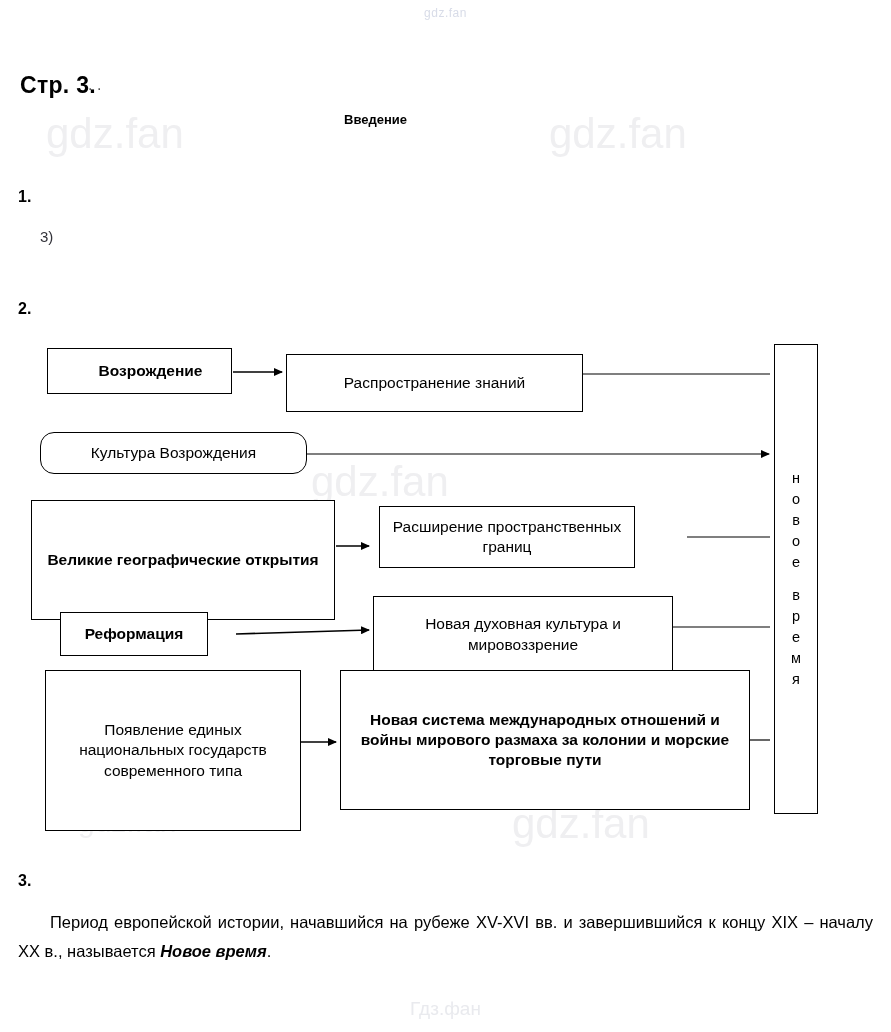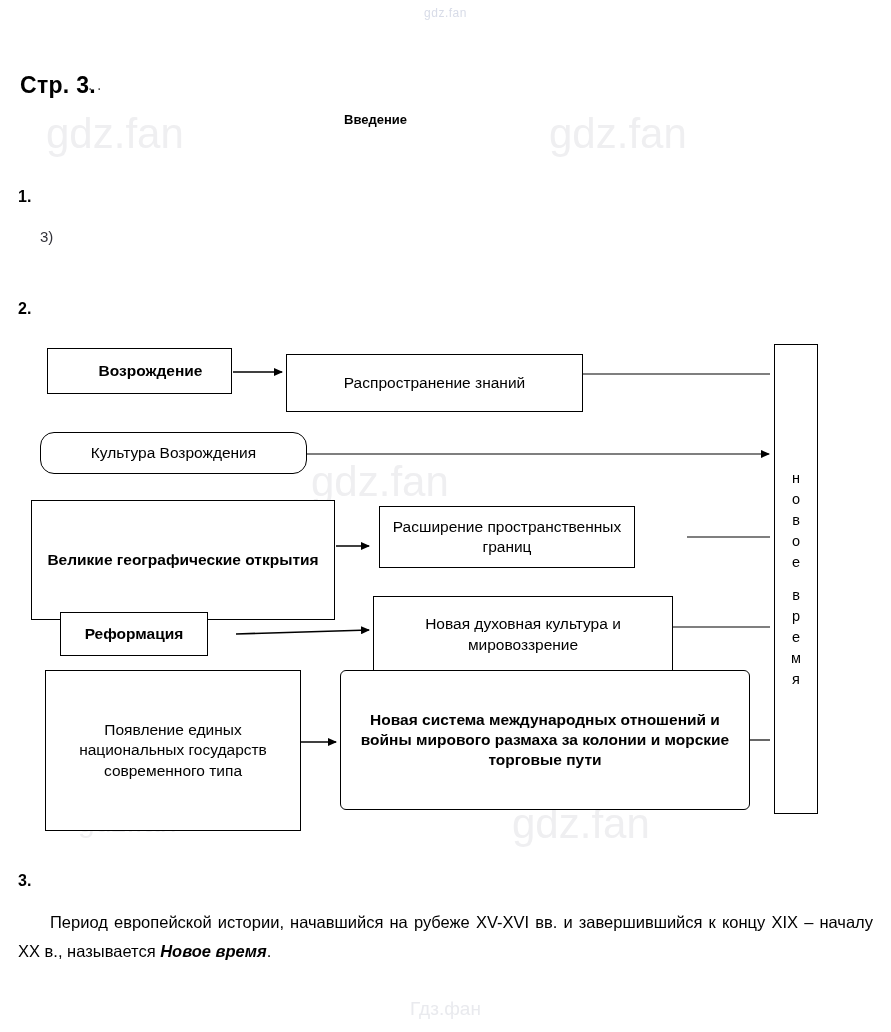--- a/index.html
+++ b/index.html
@@ -114,21 +114,21 @@
   }
   .box.bold { font-weight: bold; }
   .b-vozr { left: 47px; top: 348px; width: 185px; height: 46px; padding-left: 28px; }
   .b-rasp { left: 286px; top: 354px; width: 297px; height: 58px; }
   .b-kult { left: 40px; top: 432px; width: 267px; height: 42px; border-radius: 14px; }
   .b-velikie { left: 31px; top: 500px; width: 304px; height: 120px; text-align: center; }
   .b-rassh { left: 373px; top: 506px; width: 256px; height: 62px; margin-left: 6px; }
   .b-reform { left: 60px; top: 612px; width: 148px; height: 44px; }
   .b-duhov { left: 373px; top: 596px; width: 300px; height: 77px; }
   .b-poyav { left: 45px; top: 670px; width: 256px; height: 161px; }
-  .b-novaya { left: 340px; top: 670px; width: 410px; height: 140px; border-radius: 6px; }
+  .b-novaya { left: 340px; top: 670px; width: 410px; height: 140px; }
   .b-novoe-vremya {
     left: 774px; top: 344px; width: 44px; height: 470px;
     flex-direction: column;
     font-size: 14.5px;
     justify-content: center;
     line-height: 1.45;
     letter-spacing: 0;
   }
   .b-novoe-vremya .ch { display: block; }
   .b-novoe-vremya .gap { height: 12px; }

